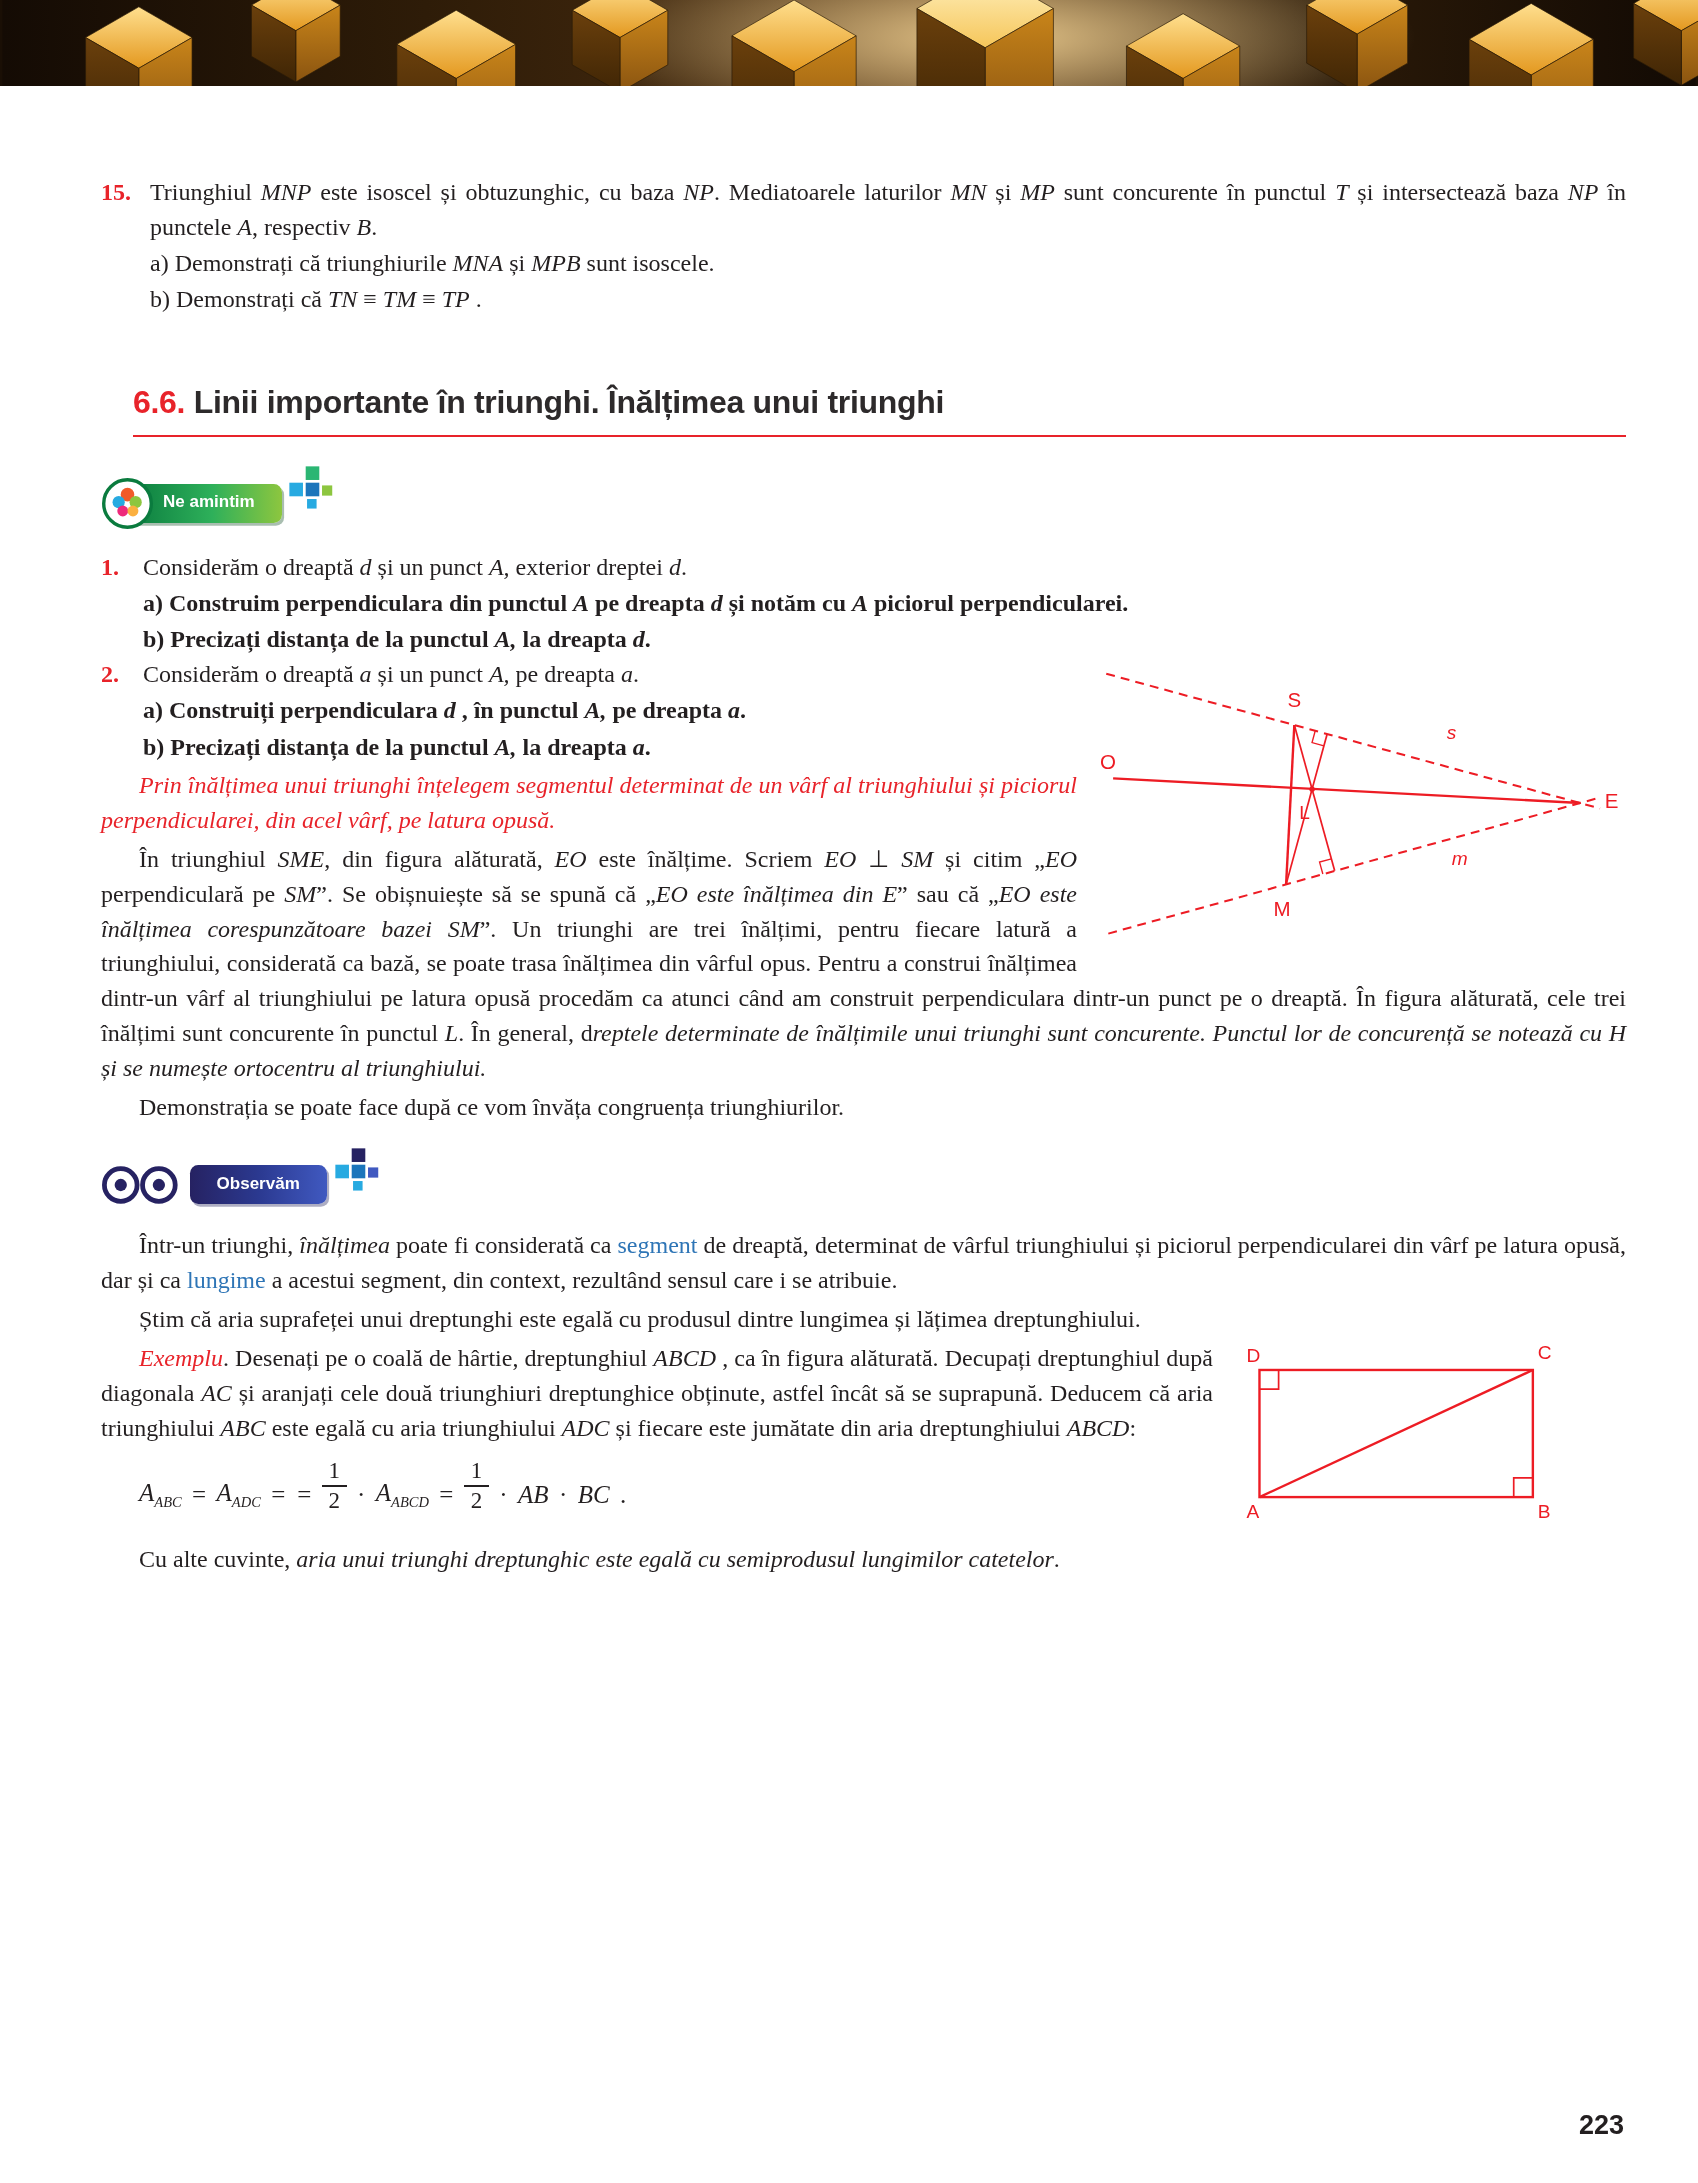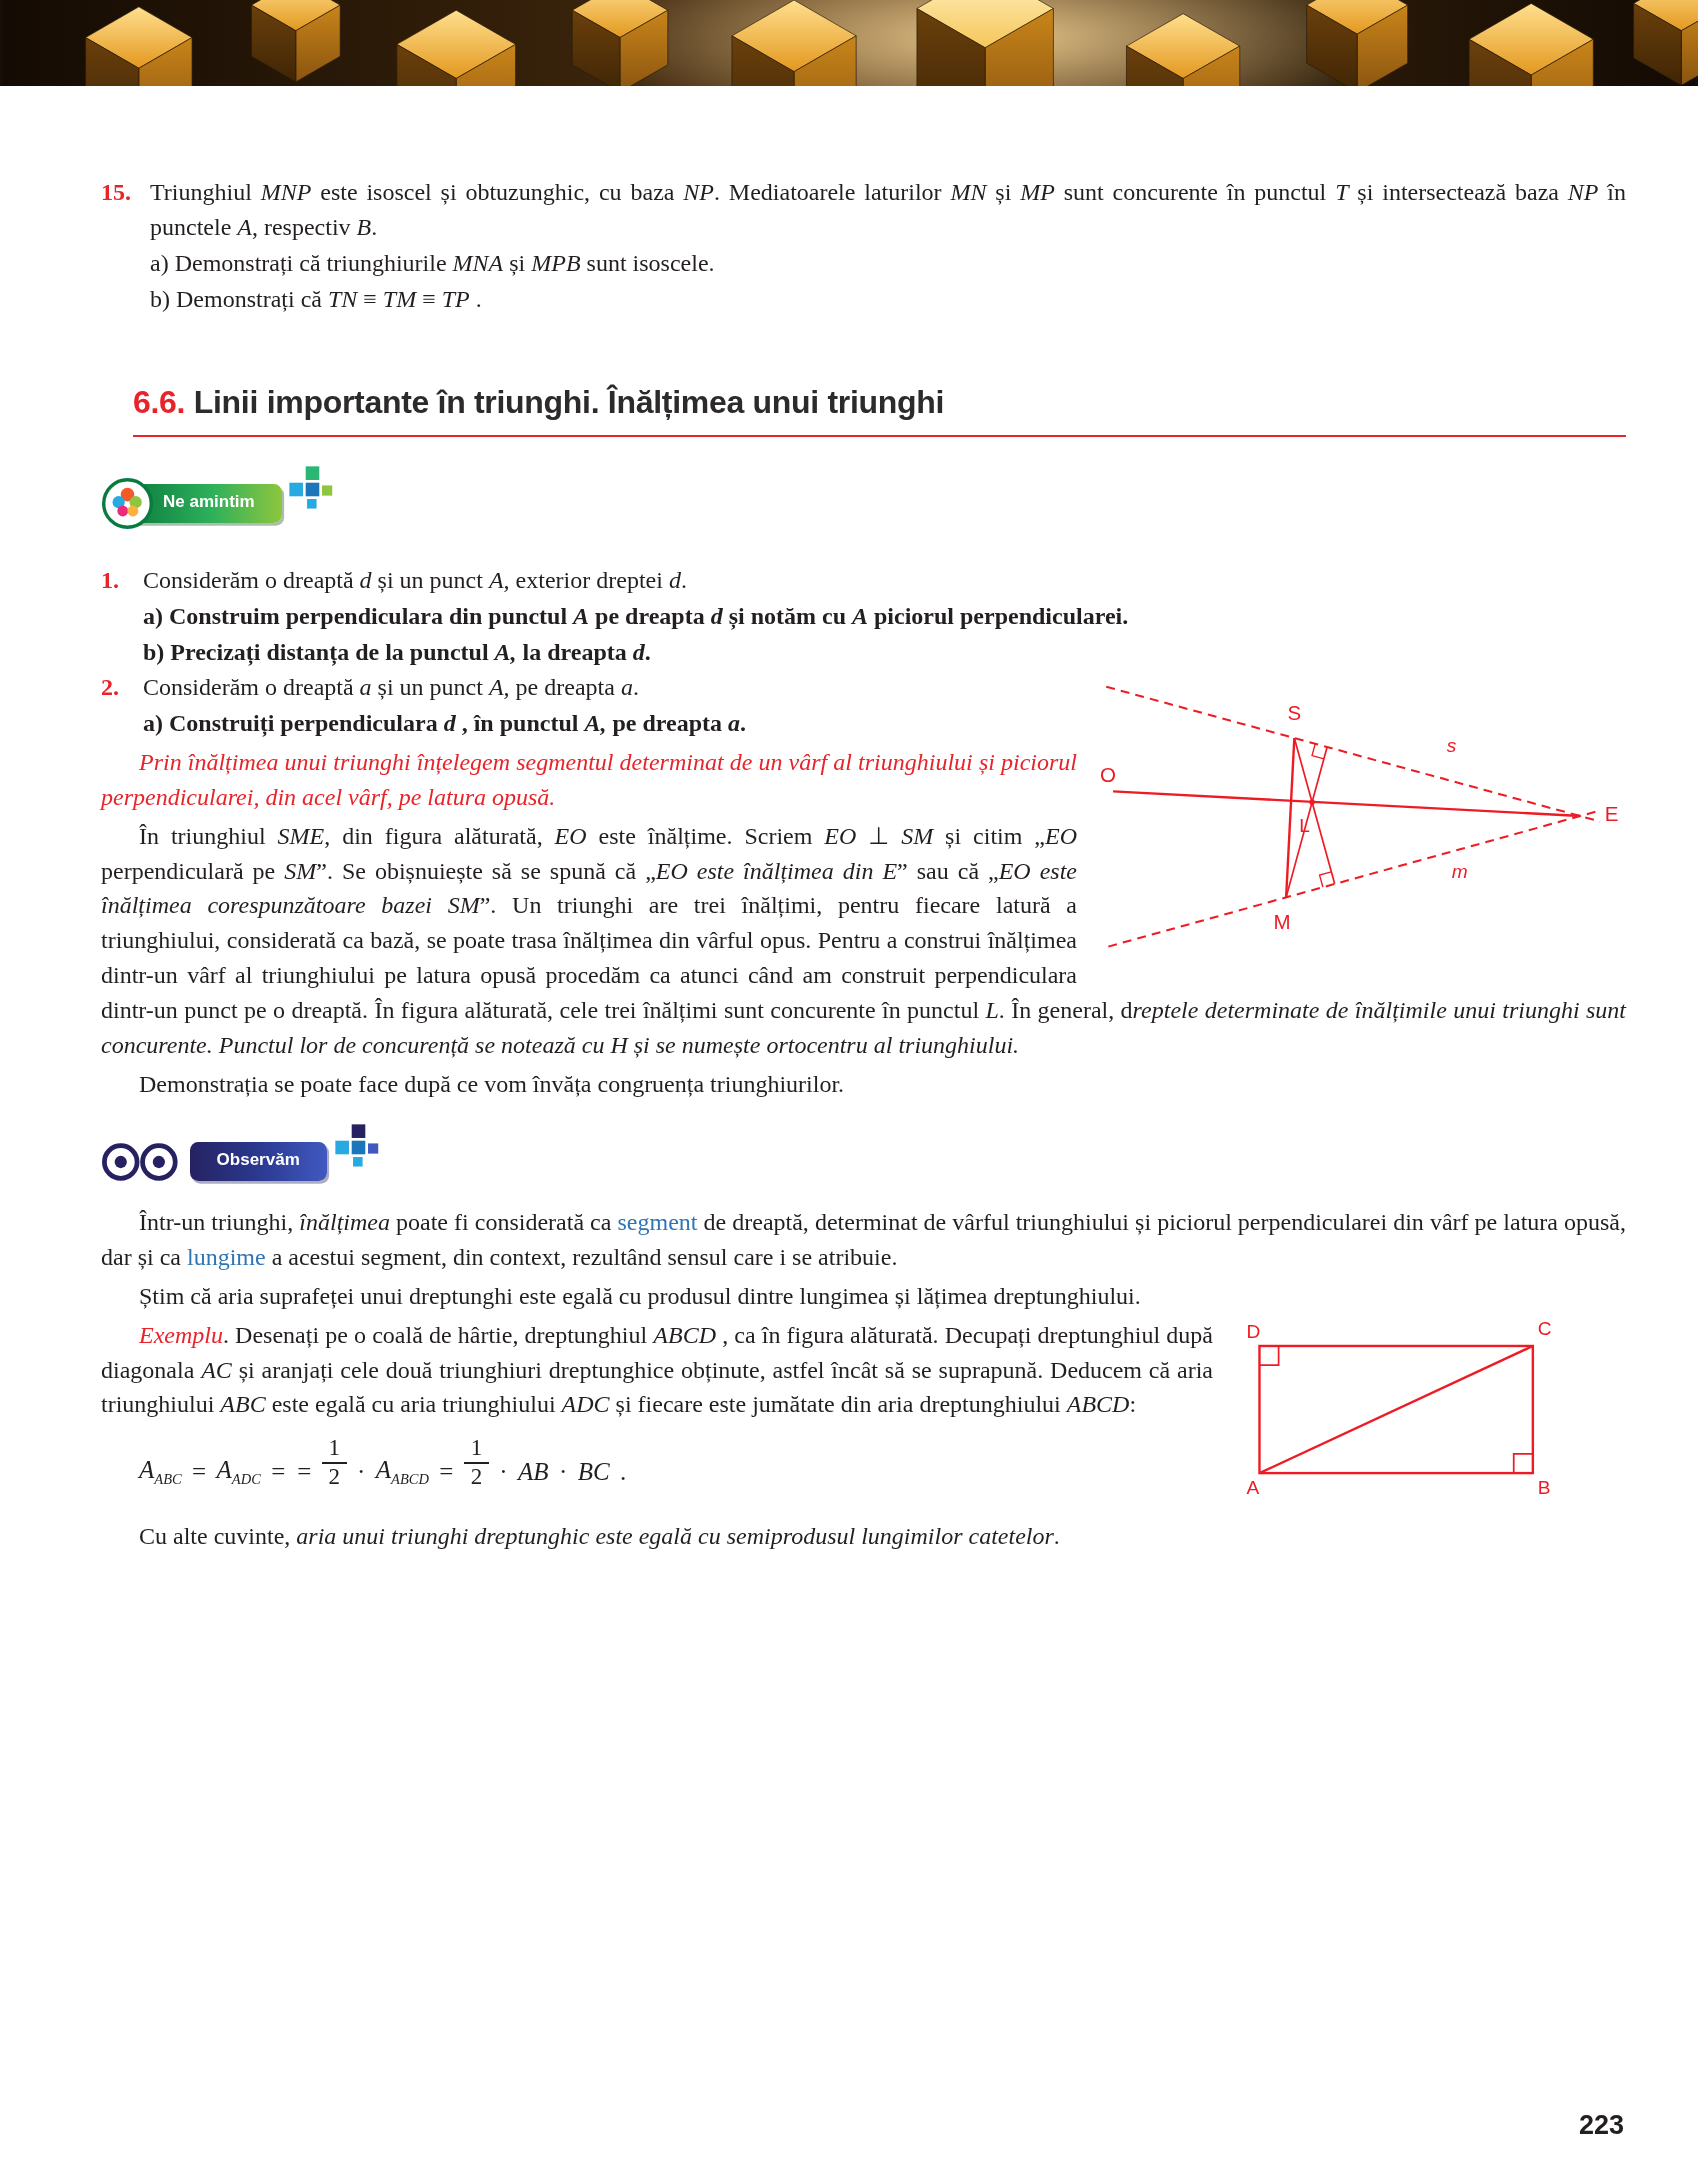--- a/index.html
+++ b/index.html
@@ -33,21 +33,21 @@
   .badge-icon { width:53px; height:53px; flex:0 0 auto; z-index:2; }
   .badge-pill {
     font-family:"Liberation Sans", sans-serif; font-weight:bold; font-size:17px; color:#ffffff;
     border-radius:8.2px; padding:6.2px 27px 8.2px 36px; white-space:nowrap;text-align:right;
   }
   .badge-pill.green { margin-left:-27px; background:linear-gradient(90deg,#0a7b3e,#2eb05a 55%,#8dc63f); box-shadow:2.1px 2.7px 0 rgba(10,70,30,.35); }
   .badge-pill.blue  { margin-left:9.6px; padding-left:27px; background:linear-gradient(90deg,#262262,#2b3990 50%,#4059c0); box-shadow:2.1px 2.7px 0 rgba(20,20,80,.35); }
   .eyes { width:79px; height:40px; flex:0 0 auto; }
   .pixels { margin-left:6.8px; margin-top:-18px; }
 
-  .recall { margin-top:33px; }
+  .recall { margin-top:20px; }
   .para { text-align:justify; text-indent:38px; margin-top:4.1px; }
   .fig-sme { float:right; width:530px; height:286px; margin:2.7px 0 4.1px 19px; }
   .fig-rect { float:right; width:322px; height:190px; margin:6.8px 62px 8.2px 29px; }
 
   .formula { margin:13.7px 0 5.5px 38px; display:flex; align-items:flex-end; gap:9px;
              font-size:25px; font-style:italic; }
   .formula sub { font-size:0.58em; font-style:italic; }
   .formula .op { font-style:normal; padding:0 1.4px; }
   .frac { display:inline-flex; flex-direction:column; align-items:center; font-style:normal;
           font-size:23px; line-height:1.08; }
@@ -197,20 +197,21 @@
             <text x="520" y="115" text-anchor="middle" font-style="italic" font-size="28">s</text>
             <text x="532" y="300" text-anchor="middle" font-style="italic" font-size="28">m</text>
           </g>
         </svg>
       </div>
 
       <div class="hang-sm">
         <span class="num">2.</span><span><span>Considerăm o dreaptă </span><span class="seg-i">a</span><span> și un punct </span><span class="seg-i">A,</span><span> pe dreapta </span><span class="seg-i">a</span><span>.</span></span>
       </div>
       <div class="sub-sm"><span>a) Construiți perpendiculara </span><span class="seg-i">d</span><span> , în punctul </span><span class="seg-i">A,</span><span> pe dreapta </span><span class="seg-i">a</span><span>.</span></div>
+      <div class="sub-sm"><span>b) Precizați distanța de la punctul </span><span class="seg-i">A,</span><span> la dreapta </span><span class="seg-i">a</span><span>.</span></div>
 
       <div class="para"><span class="seg-redi">Prin înălțimea unui triunghi înțelegem segmentul determinat de un vârf al triunghiului și piciorul perpendicularei, din acel vârf, pe latura opusă.</span></div>
       <div class="para"><span>În triunghiul </span><span class="seg-i">SME</span><span>, din figura alăturată, </span><span class="seg-i">EO</span><span> este înălțime. Scriem </span><span class="seg-i">EO</span><span> ⊥ </span><span class="seg-i">SM</span><span> și citim „</span><span class="seg-i">EO</span><span> perpendiculară pe </span><span class="seg-i">SM</span><span>”. Se obișnuiește să se spună că „</span><span class="seg-i">EO este înălțimea din E</span><span>” sau că „</span><span class="seg-i">EO este înălțimea corespunzătoare bazei SM</span><span>”. Un triunghi are trei înălțimi, pentru fiecare latură a triunghiului, considerată ca bază, se poate trasa înălțimea din vârful opus. Pentru a construi înălțimea dintr-un vârf al triunghiului pe latura opusă procedăm ca atunci când am construit perpendiculara dintr-un punct pe o dreaptă. În figura alăturată, cele trei înălțimi sunt concurente în punctul </span><span class="seg-i">L</span><span>. În general, d</span><span class="seg-i">reptele determinate de înălțimile unui triunghi sunt concurente. Punctul lor de concurență se notează cu H și se numește ortocentru al triunghiului.</span></div>
       <div class="para"><span>Demonstrația se poate face după ce vom învăța congruența triunghiurilor.</span></div>
     </div>
 
     <div class="badge-row">
       <span class="eyes">
         <svg width="79" height="40" viewBox="0 0 116 58">
           <circle cx="29" cy="29" r="24" fill="#ffffff" stroke="#262262" stroke-width="7"></circle>

